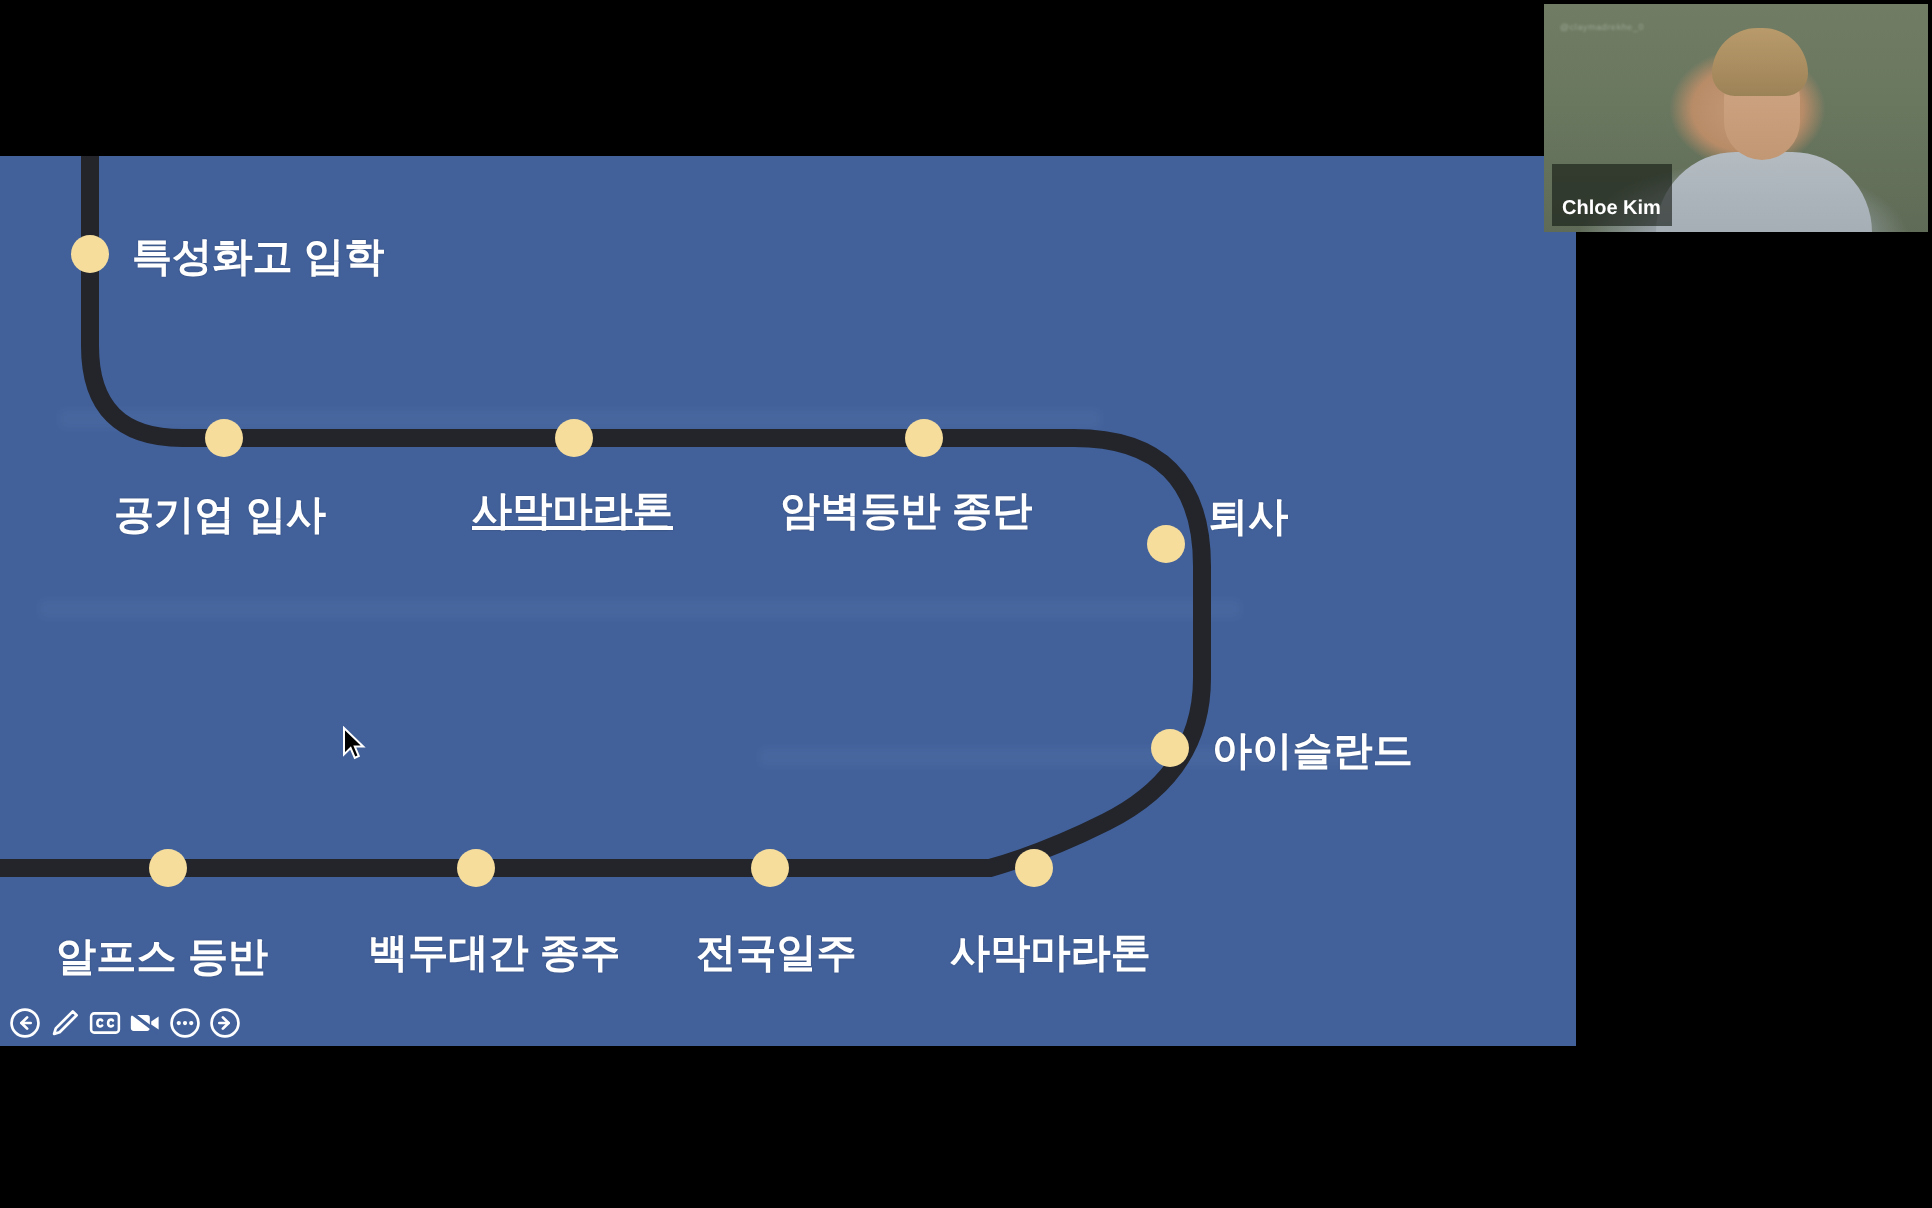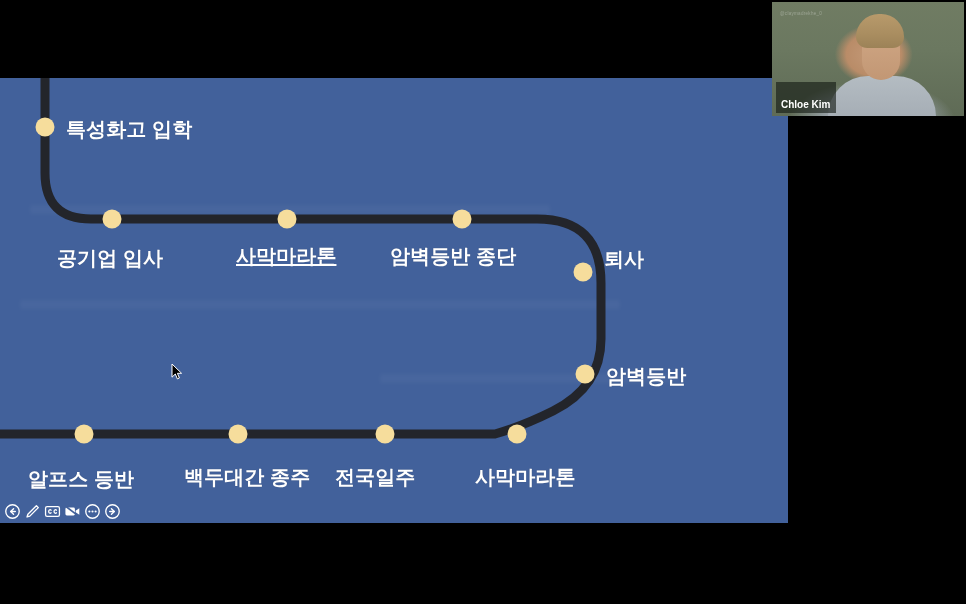--- a/index.html
+++ b/index.html
@@ -189,23 +189,23 @@
       <circle cx="385" cy="356" r="9.5" fill="#f6dd9c"></circle>
       <circle cx="238" cy="356" r="9.5" fill="#f6dd9c"></circle>
       <circle cx="84" cy="356" r="9.5" fill="#f6dd9c"></circle>
     </svg>
 
     <div class="node-label" style="left:66px;  top:41px;">특성화고 입학</div>
     <div class="node-label" style="left:57px;  top:170px;">공기업 입사</div>
     <div class="node-label" style="left:236px; top:168px;text-decoration:underline;">사막마라톤</div>
     <div class="node-label" style="left:390px; top:168px;">암벽등반 종단</div>
     <div class="node-label" style="left:604px; top:171px;">퇴사</div>
-    <div class="node-label" style="left:606px; top:288px;">암벽등반</div>
+    <div class="node-label" style="left:606px; top:288px;">아이슬란드</div>
     <div class="node-label" style="left:475px; top:389px;">사막마라톤</div>
-    <div class="node-label" style="left:335px; top:389px;">전국일주</div>
+    <div class="node-label" style="left:348px; top:389px;">전국일주</div>
     <div class="node-label" style="left:184px; top:389px;">백두대간 종주</div>
     <div class="node-label" style="left:28px;  top:391px;">알프스 등반</div>
 
     <div id="presenter-toolbar">
 
       <div class="toolbar-icon" title="Previous">
         <svg width="17" height="17" viewBox="0 0 24 24" fill="none" stroke="#ffffff" stroke-width="1.9">
           <circle cx="12" cy="12" r="9.5"></circle>
           <path d="M13.5 8 L9.5 12 L13.5 16" stroke-linecap="round" stroke-linejoin="round"></path>
           <path d="M9.5 12 H16" stroke-linecap="round"></path>

